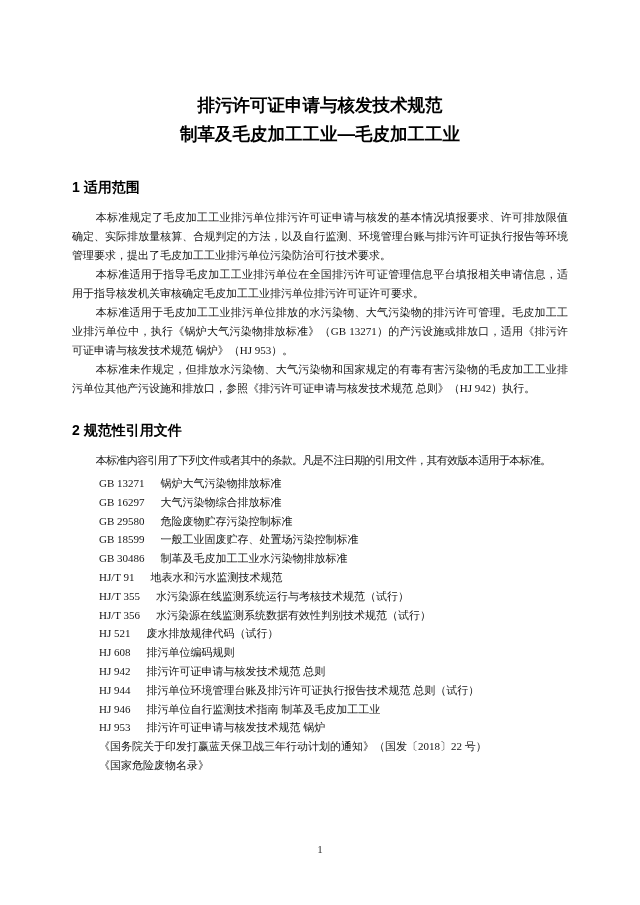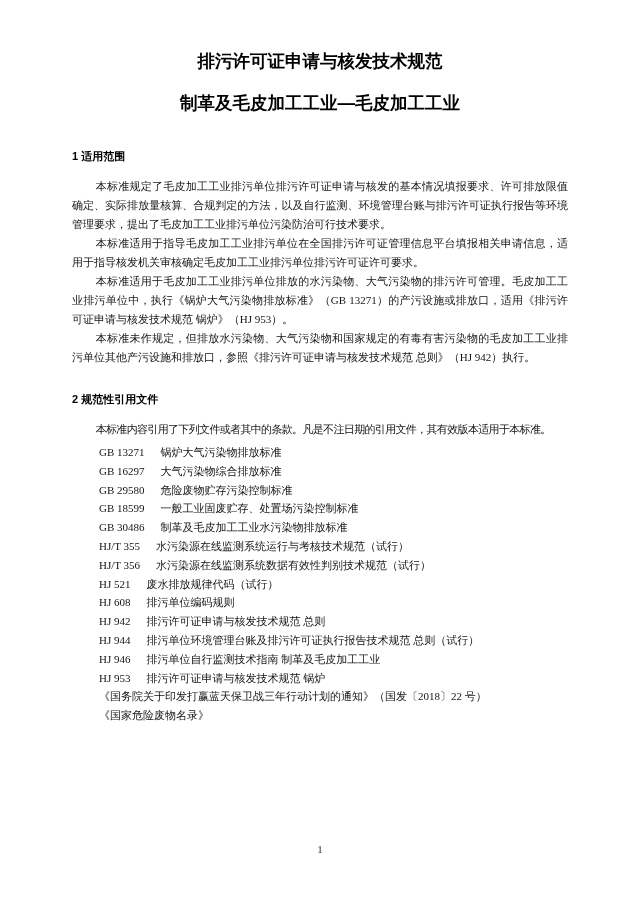--- a/index.html
+++ b/index.html
@@ -8,38 +8,38 @@
     width: 640px;
     height: 905px;
     box-sizing: border-box;
     padding: 0 72px;
     background: #ffffff;
     color: #111111;
     overflow: hidden;
     font-family: "Liberation Serif", "DejaVu Serif", serif;
   }
   .doc-title {
-    padding-top: 50px;
+    padding-top: 94px;
     margin: 0;
     text-align: center;
     font-family: "Liberation Sans", "DejaVu Sans", sans-serif;
     font-weight: bold;
     font-size: 17.5px;
     line-height: 22px;
     color: #000000;
   }
   .doc-title.second {
     padding-top: 0;
-    margin-top: 20px;
+    margin-top: 7px;
   }
   .sec-heading {
     margin: 34px 0 0 0;
     font-family: "Liberation Sans", "DejaVu Sans", sans-serif;
     font-weight: bold;
-    font-size: 11px;
+    font-size: 14px;
     line-height: 16px;
     color: #000000;
   }
   .sec-heading.second { margin-top: 24px; }
   .body-para {
     margin: 0;
     font-size: 11px;
     line-height: 19px;
     text-align: justify;
     text-indent: 2.15em;
@@ -91,20 +91,21 @@
   <h2 class="sec-heading second">2 规范性引用文件</h2>
 
   <p class="body-para intro">本标准内容引用了下列文件或者其中的条款。凡是不注日期的引用文件，其有效版本适用于本标准。</p>
 
   <div class="ref-list">
     <div class="ref-item"><span class="ref-code">GB 13271</span><span class="ref-title">锅炉大气污染物排放标准</span></div>
     <div class="ref-item"><span class="ref-code">GB 16297</span><span class="ref-title">大气污染物综合排放标准</span></div>
     <div class="ref-item"><span class="ref-code">GB 29580</span><span class="ref-title">危险废物贮存污染控制标准</span></div>
     <div class="ref-item"><span class="ref-code">GB 18599</span><span class="ref-title">一般工业固废贮存、处置场污染控制标准</span></div>
     <div class="ref-item"><span class="ref-code">GB 30486</span><span class="ref-title">制革及毛皮加工工业水污染物排放标准</span></div>
+    <div class="ref-item"><span class="ref-code">HJ/T 91</span><span class="ref-title">地表水和污水监测技术规范</span></div>
     <div class="ref-item"><span class="ref-code">HJ/T 355</span><span class="ref-title">水污染源在线监测系统运行与考核技术规范（试行）</span></div>
     <div class="ref-item"><span class="ref-code">HJ/T 356</span><span class="ref-title">水污染源在线监测系统数据有效性判别技术规范（试行）</span></div>
     <div class="ref-item"><span class="ref-code">HJ 521</span><span class="ref-title">废水排放规律代码（试行）</span></div>
     <div class="ref-item"><span class="ref-code">HJ 608</span><span class="ref-title">排污单位编码规则</span></div>
     <div class="ref-item"><span class="ref-code">HJ 942</span><span class="ref-title">排污许可证申请与核发技术规范 总则</span></div>
     <div class="ref-item"><span class="ref-code">HJ 944</span><span class="ref-title">排污单位环境管理台账及排污许可证执行报告技术规范 总则（试行）</span></div>
     <div class="ref-item"><span class="ref-code">HJ 946</span><span class="ref-title">排污单位自行监测技术指南 制革及毛皮加工工业</span></div>
     <div class="ref-item"><span class="ref-code">HJ 953</span><span class="ref-title">排污许可证申请与核发技术规范 锅炉</span></div>
     <div class="ref-item"><span class="ref-title">《国务院关于印发打赢蓝天保卫战三年行动计划的通知》（国发〔2018〕22 号）</span></div>
     <div class="ref-item"><span class="ref-title">《国家危险废物名录》</span></div>

